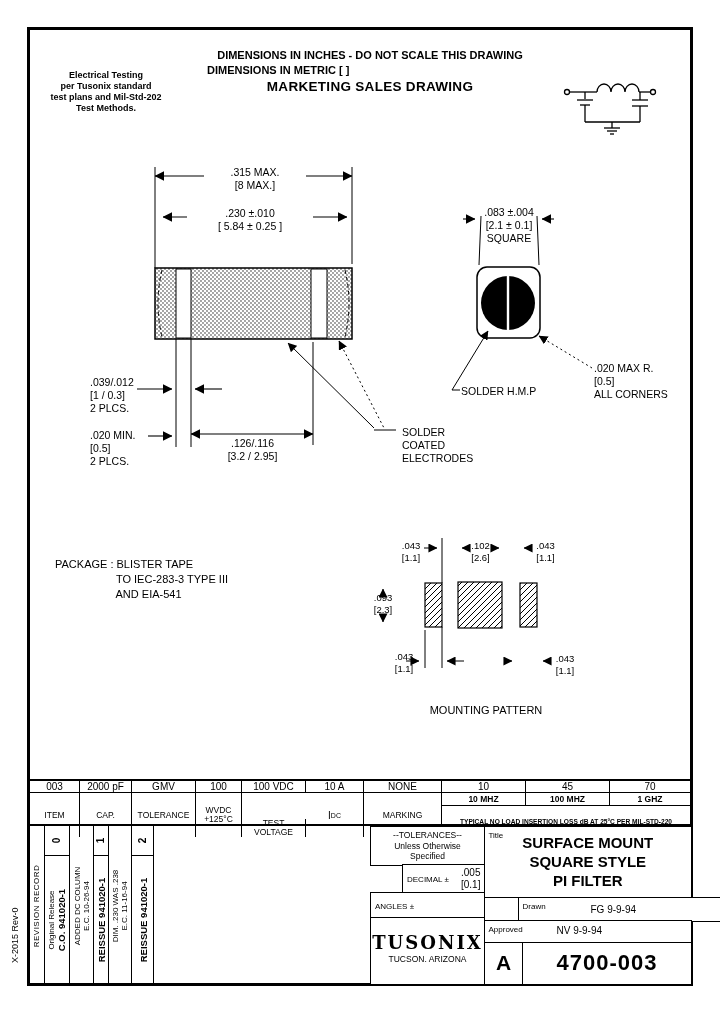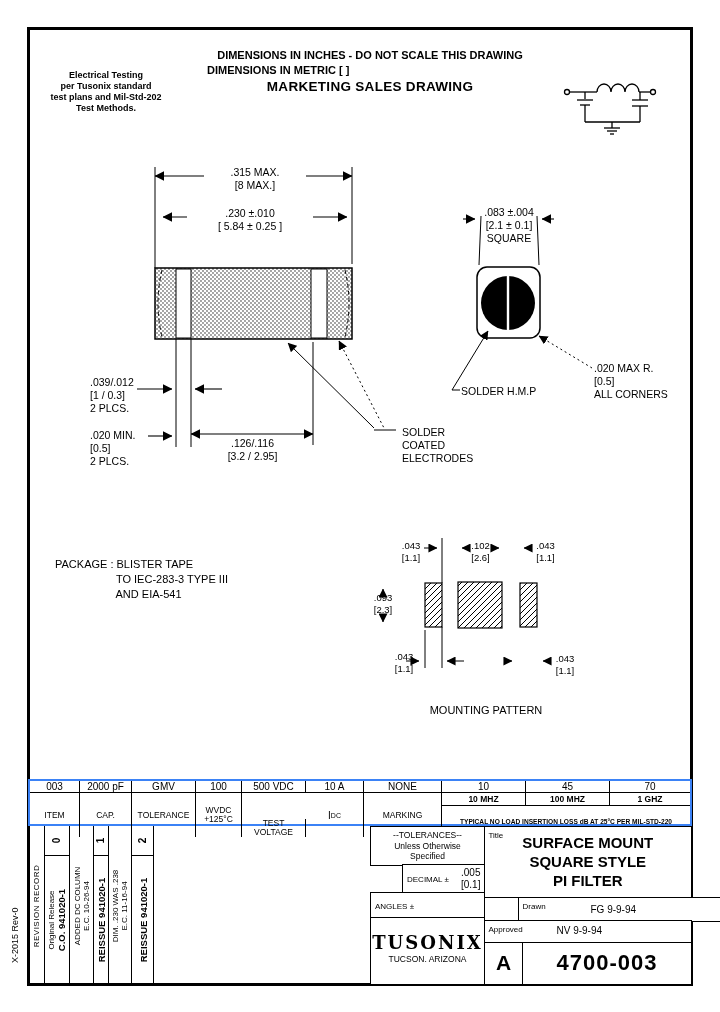--- a/index.html
+++ b/index.html
@@ -9,21 +9,21 @@
   .lbl{position:absolute;z-index:2;font-size:10.5px;line-height:13px;white-space:pre-line;}
   .ctr{text-align:center;}
   .wbg{background:#fff;padding:0 2px;}
   .hdr-title{font-size:13.5px;font-weight:bold;letter-spacing:.3px;}
   .hdr-sub{font-size:11px;font-weight:bold;}
   .small9{font-size:9px;line-height:11px;font-weight:bold;}
   .mp{font-size:9.5px;line-height:11.5px;}
   .pkg{font-size:11px;line-height:15px;white-space:pre;}
 
   
-  .spec-table{position:absolute;left:28px;top:779px;width:664px;height:47px;border:2px solid #3b82f6;box-sizing:border-box;display:flex;flex-direction:column;z-index:2;background:#fff;}
+  .spec-table{position:absolute;left:28px;top:779px;width:664px;height:47px;border:2px solid #000000;box-sizing:border-box;display:flex;flex-direction:column;z-index:2;background:#fff;}
   .st-row{display:flex;}
   .st-row.vals{height:20px;}
   .st-row.hdrs{flex:1;}
   .st-cell{border-right:1.5px solid #000;display:flex;align-items:center;justify-content:center;box-sizing:border-box;font-size:10px;}
   .st-cell:last-child{border-right:none;}
   .vals .st-cell{border-bottom:1.5px solid #000;}
   .hdrs .st-cell{font-size:8.5px;line-height:9px;text-align:center;white-space:pre-line;}
   .freq-wrap{display:flex;flex-direction:column;}
   .freq-row{display:flex;height:12px;border-bottom:1.5px solid #000;}
   .freq-cell{border-right:1.5px solid #000;display:flex;align-items:center;justify-content:center;font-size:8.5px;font-weight:bold;box-sizing:border-box;}
@@ -208,21 +208,21 @@
 <div class="lbl ctr mp" style="left:550px;top:653px;width:30px;">.043
 [1.1]</div>
 <div class="lbl ctr" style="left:420px;top:692px;width:132px;font-size:11px;margin-top:12px;">MOUNTING PATTERN</div>
 
 <div class="spec-table">
   <div class="st-row vals">
     <div class="st-cell" style="flex:0 0 50px;">003</div>
     <div class="st-cell" style="flex:0 0 52px;">2000 pF</div>
     <div class="st-cell" style="flex:0 0 64px;">GMV</div>
     <div class="st-cell" style="flex:0 0 46px;">100</div>
-    <div class="st-cell" style="flex:0 0 64px;">500 VDC</div>
+    <div class="st-cell" style="flex:0 0 64px;">100 VDC</div>
     <div class="st-cell" style="flex:0 0 58px;">10 A</div>
     <div class="st-cell" style="flex:0 0 78px;">NONE</div>
     <div class="st-cell" style="flex:0 0 84px;">10</div>
     <div class="st-cell" style="flex:0 0 84px;">45</div>
     <div class="st-cell" style="flex:1;">70</div>
   </div>
   <div class="st-row hdrs">
     <div class="st-cell" style="flex:0 0 50px;">ITEM</div>
     <div class="st-cell" style="flex:0 0 52px;">CAP.</div>
     <div class="st-cell" style="flex:0 0 64px;">TOLERANCE</div>

